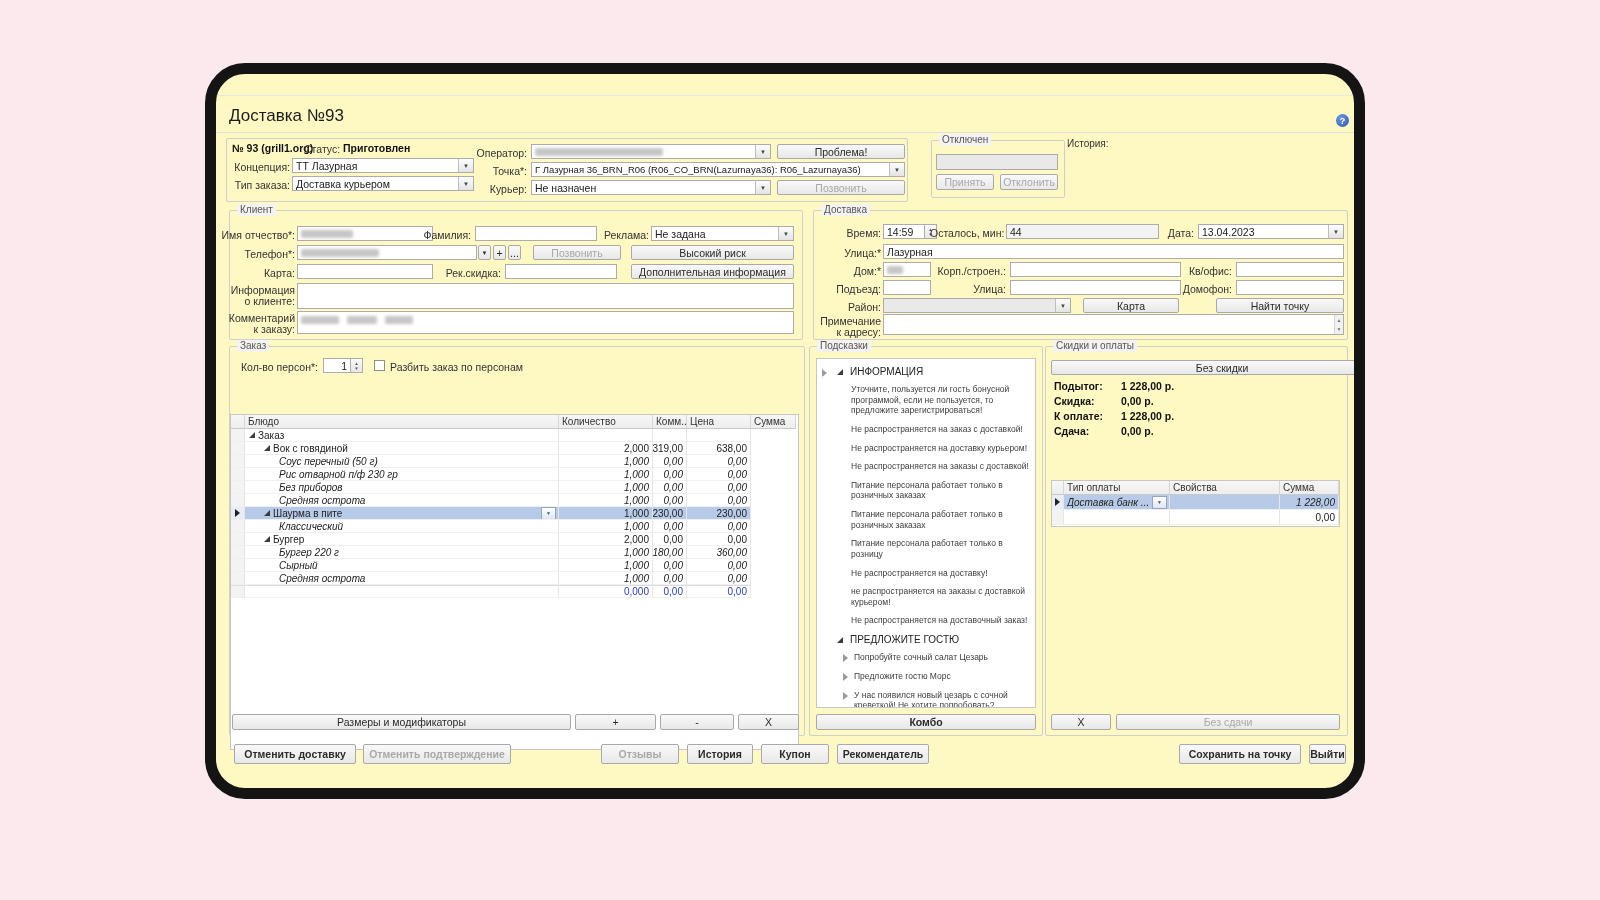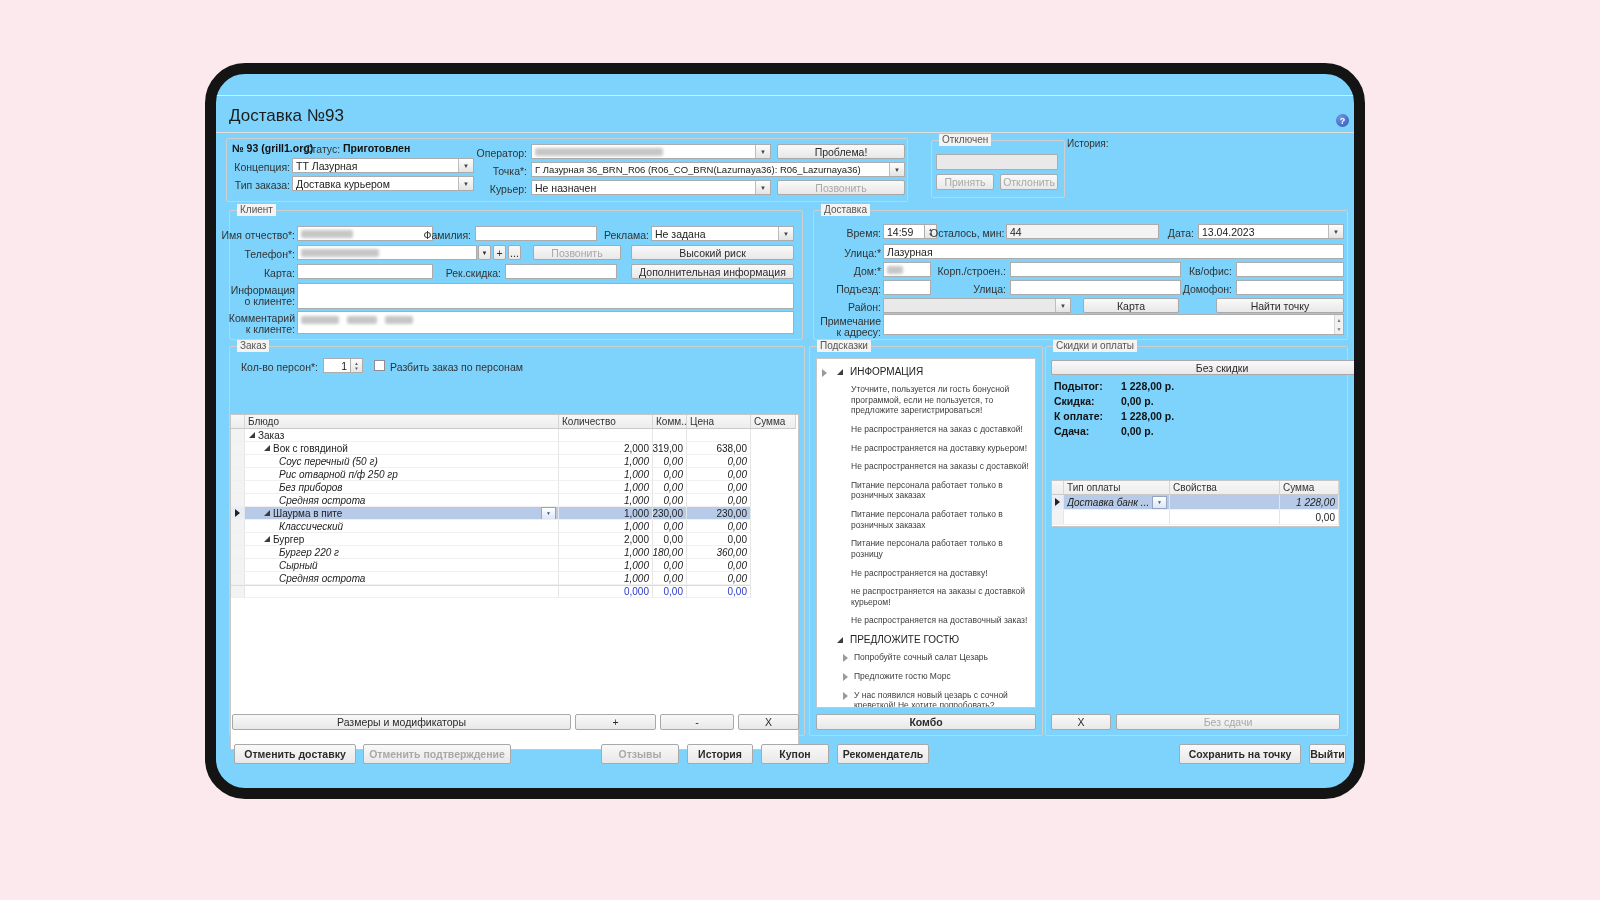--- a/index.html
+++ b/index.html
@@ -1,18 +1,18 @@
 <!DOCTYPE html>
 <html><head>
 <meta charset="utf-8">
 <style>
   html,body{margin:0;padding:0;width:1600px;height:900px;overflow:hidden;
     background:#fbe9ed;font-family:"Liberation Sans",sans-serif;}
   .app{position:absolute;left:205px;top:63px;width:1138px;height:714px;
-    border:11px solid #141414;border-radius:40px;background:#7dd3fc;}
+    border:11px solid #141414;border-radius:40px;background:#fef9c3;}
   .content{position:absolute;inset:0;border-radius:28px;overflow:hidden;}
   .topline{position:absolute;left:0;right:0;top:21px;height:1px;background:#e7e7e7;}
   .titleline{position:absolute;left:0;right:0;top:58px;height:1px;background:#dedede;}
   .title{position:absolute;left:13px;top:32px;font-size:17px;color:#1c1c1c;}
   .help{position:absolute;left:1120px;top:40px;width:13px;height:13px;border-radius:50%;
     background:radial-gradient(circle at 35% 30%,#6f97e0,#2e55b5);color:#fff;font-size:9px;
     font-weight:bold;display:flex;align-items:center;justify-content:center;}
   .gb{position:absolute;border:1px solid #cfcfcf;border-radius:2px;}
   .gt{position:absolute;top:-7px;left:7px;background:#f4f3f1;padding:0 3px;font-size:10px;
     color:#555;line-height:12px;white-space:nowrap;}
@@ -170,21 +170,21 @@
   <div class="bt" style="left:415px;top:190px;width:163px;height:15px">Дополнительная информация</div>
 
   <div class="lb2" style="left:2px;top:211px;width:77px">
     <div>Информация</div>
         <div>о клиенте:</div>
   </div>
   <div class="in" style="left:81px;top:209px;width:497px;height:26px"></div>
 
   <div class="lb2" style="left:2px;top:239px;width:77px">
     <div>Комментарий</div>
-        <div>к клиенте:</div>
+        <div>к заказу:</div>
   </div>
   <div class="in" style="left:81px;top:237px;width:497px;height:23px;align-items:flex-start;padding-top:4px">
     <span class="bl" style="width:38px"></span>
     <span class="bl" style="width:30px"></span>
     <span class="bl" style="width:28px"></span>
   </div>
 
   <div class="gb" style="left:597px;top:136px;width:533px;height:128px">
     <span class="gt">Доставка</span>
   </div>
@@ -293,21 +293,21 @@
             <div class="oc" style="width: 314px; padding-left: 34px;">
               <div class="it val">Соус перечный (50 г)</div>
             </div>
             <div class="oc num it" style="width: 94px;">1,000</div>
             <div class="oc num it" style="width: 34px;">0,00</div>
             <div class="oc num it" style="width: 64px;">0,00</div>
           </div>
           <div class="orow">
             <div class="oc g"></div>
             <div class="oc" style="width: 314px; padding-left: 34px;">
-              <div class="it val">Рис отварной п/ф 250 гр</div>
+              <div class="it val">Рис отварной п/ф 230 гр</div>
             </div>
             <div class="oc num it" style="width: 94px;">1,000</div>
             <div class="oc num it" style="width: 34px;">0,00</div>
             <div class="oc num it" style="width: 64px;">0,00</div>
           </div>
           <div class="orow">
             <div class="oc g"></div>
             <div class="oc" style="width: 314px; padding-left: 34px;">
               <div class="it val">Без приборов</div>
             </div>

